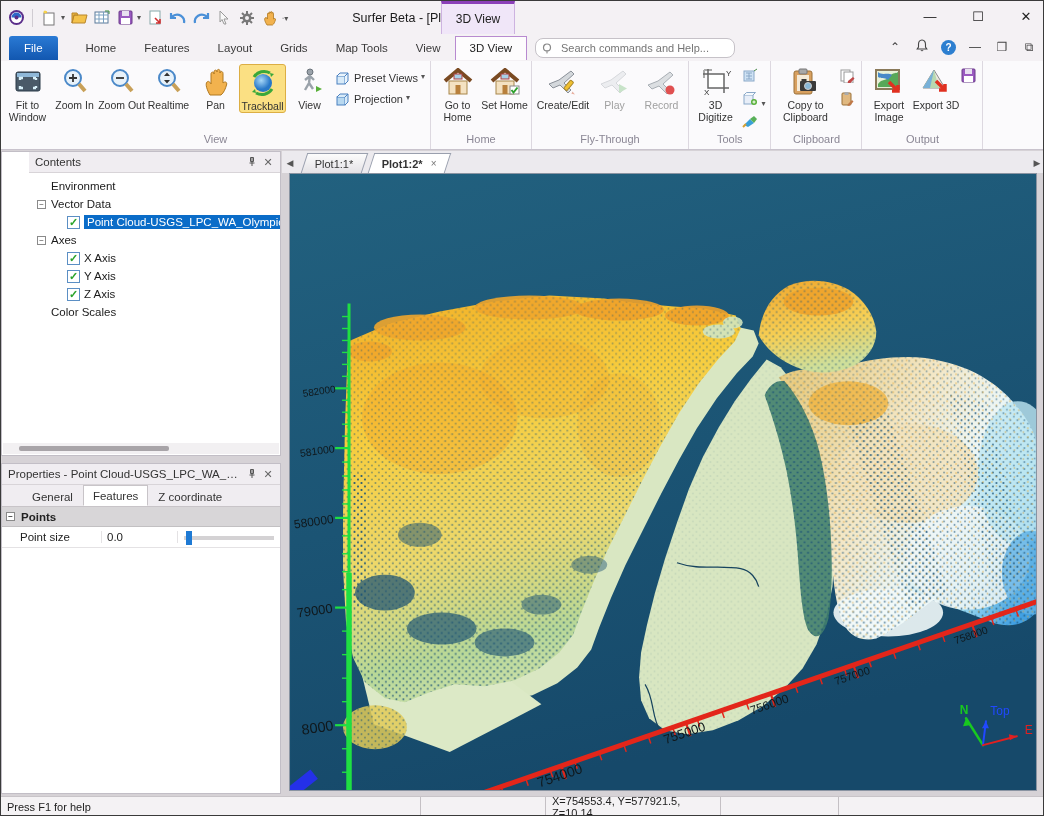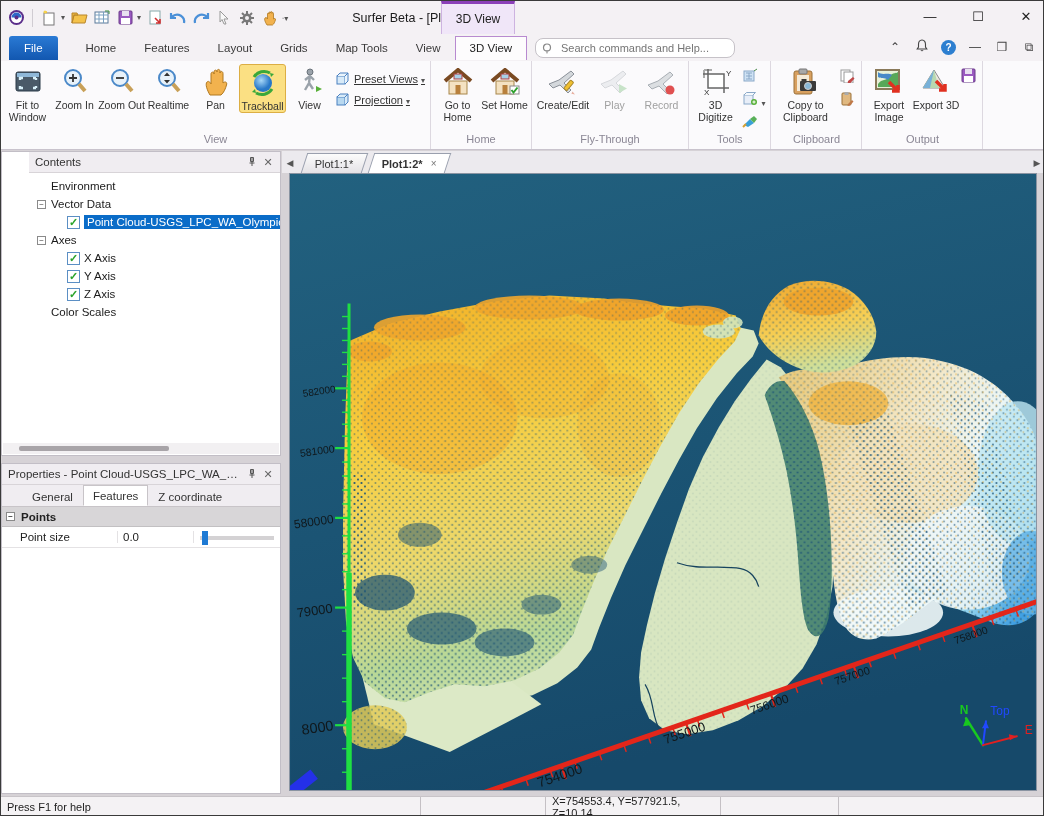--- a/index.html
+++ b/index.html
@@ -41,21 +41,21 @@
   .grp{display:flex;flex-direction:column;border-right:1px solid #ddd8e0;}
   .grp-body{flex:1;display:flex;align-items:flex-start;padding:3px 3px 0 3px;}
   .grp-label{height:16px;text-align:center;font-size:11px;color:#8a8694;}
   .bigbtn{width:47px;display:flex;flex-direction:column;align-items:center;padding-top:2px;border-radius:3px;}
   .bigbtn .ic{width:32px;height:32px;display:flex;align-items:center;justify-content:center;}
   .bigbtn .lb{font-size:10.5px;line-height:1.15;text-align:center;color:#333;margin-top:1px;}
   .bigbtn.active{background:#fbe083;border:1px solid #dcae44;}
   .bigbtn.disabled .lb{color:#a0a0a0;}
   .bigbtn.disabled .ic{opacity:.45;}
   .stackcol{display:flex;flex-direction:column;justify-content:flex-start;margin:8px 2px 0 2px;gap:8px;}
-  .stackitem{display:flex;align-items:flex-end;gap:5px;font-size:11px;color:#333;white-space:nowrap;text-decoration:underline;}
+  .stackitem{display:flex;align-items:flex-start;gap:5px;font-size:11px;color:#333;white-space:nowrap;}
   .smallcol{display:flex;flex-direction:column;gap:4px;margin:4px 2px 0 2px;}
   
   .clientbg{position:absolute;left:0;top:149px;width:1044px;height:646px;background:#d6d2d6;}
   .panel{position:absolute;left:0;width:280px;background:#fff;border:1px solid #c2bec6;}
   .panel-head{height:21px;background:#f0edf1;border-bottom:1px solid #d8d4d8;display:flex;
     align-items:center;font-size:11.5px;color:#333;padding:0 4px 0 6px;}
   .panel-head .flex1{flex:1;overflow:hidden;white-space:nowrap;text-overflow:ellipsis;}
   .ph-ic{width:16px;text-align:center;color:#666;font-size:11px;}
   #contentsPanel{top:150px;height:305px;padding-left:27px;}
   .tree{padding:4px 0 0 0;font-size:11.5px;color:#1a1a1a;position:relative;}
@@ -68,21 +68,21 @@
   .hsb{position:absolute;left:1px;right:1px;bottom:1px;height:11px;background:#f2f0f2;}
   .hsb .thumb{position:absolute;left:16px;top:3px;width:150px;height:5px;background:#a8a4a8;border-radius:2px;}
   #propsPanel{top:462px;height:331px;}
   .ptabs{height:22px;background:#f0edf1;display:flex;align-items:flex-end;border-bottom:1px solid #c8c4c8;padding-left:20px;}
   .ptab{height:19px;padding:0 9px;font-size:11.5px;color:#333;display:flex;align-items:center;
     border:1px solid transparent;}
   .ptab.on{background:#fff;border:1px solid #c8c4c8;border-bottom:1px solid #fff;height:21px;}
   .prop-grp{height:20px;background:#d8d6d8;border-bottom:1px solid #c2c0c2;display:flex;align-items:center;
     font-size:11.5px;font-weight:bold;color:#222;padding-left:4px;gap:6px;}
   .prop-row{height:21px;display:flex;align-items:center;border-bottom:1px solid #e4e2e4;font-size:11.5px;}
-  .prop-name{width:116px;padding-left:18px;border-right:1px solid #e4e2e4;}
+  .prop-name{width:100px;padding-left:18px;border-right:1px solid #e4e2e4;}
   .prop-val{width:76px;padding-left:5px;border-right:1px solid #e4e2e4;}
   .slider{flex:1;position:relative;height:100%;}
   .slider .track{position:absolute;left:6px;right:6px;top:9px;height:4px;background:#d4d2d4;}
   .slider .handle{position:absolute;left:8px;top:4px;width:6px;height:14px;background:#1e7ad4;}
   
   .docbar{position:absolute;left:281px;top:150px;width:763px;height:22px;background:#eceaee;display:flex;align-items:flex-end;}
   .nav-ar{width:16px;height:16px;font-size:9px;color:#555;display:flex;align-items:center;justify-content:center;margin-bottom:2px;}
   .dtab{height:20px;display:flex;align-items:center;padding:0 10px;font-size:11px;color:#333;
     border:1px solid #9aa0ae;border-bottom:none;border-radius:0;transform:skewX(-18deg);margin-left:6px;background:linear-gradient(#fcfcfc,#e4e2e6);}
   .dtab>span{transform:skewX(18deg);}

